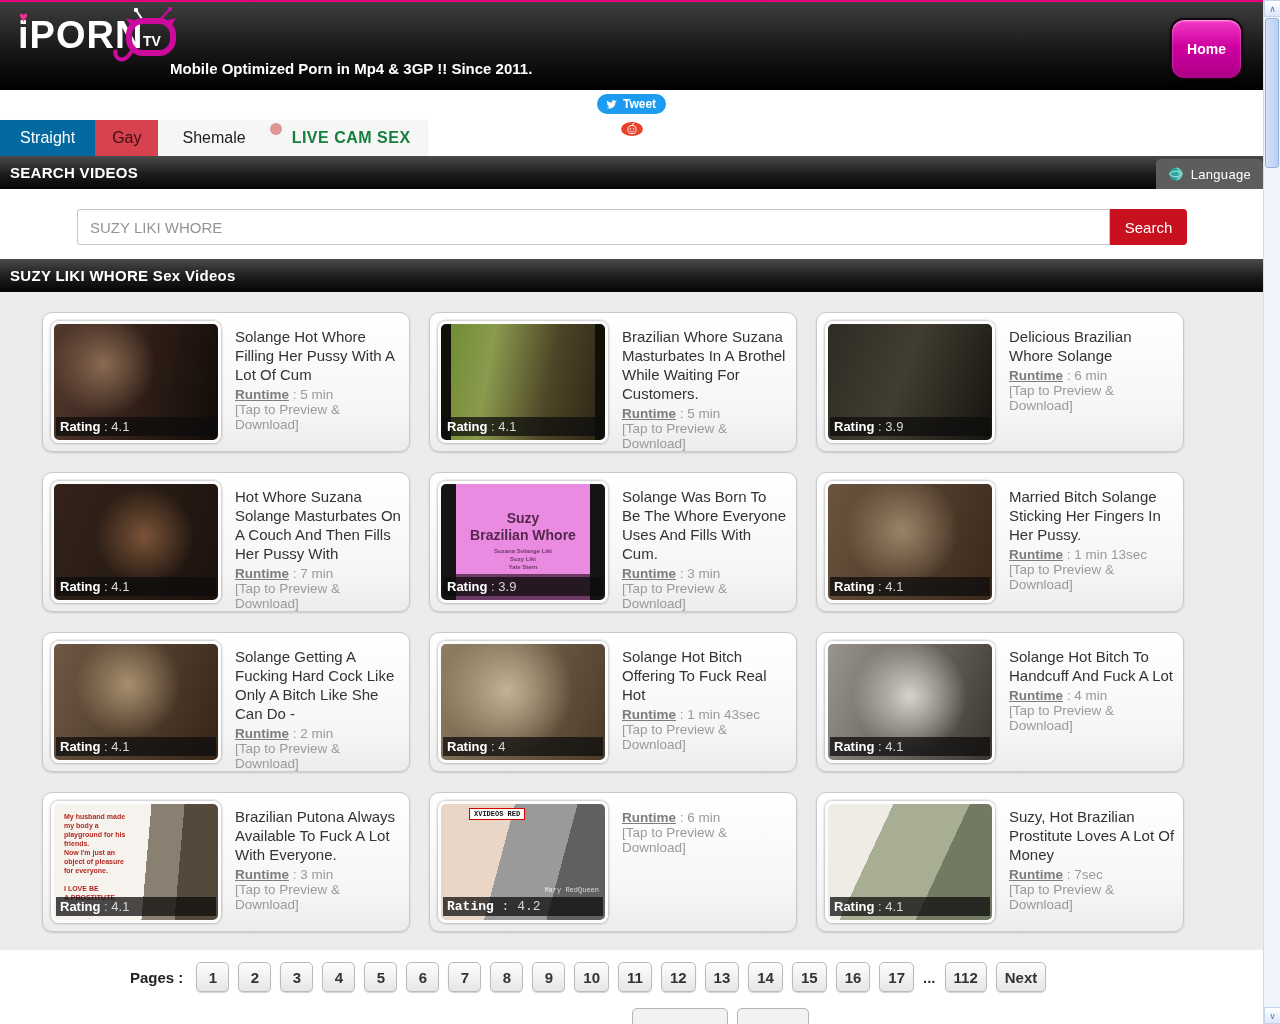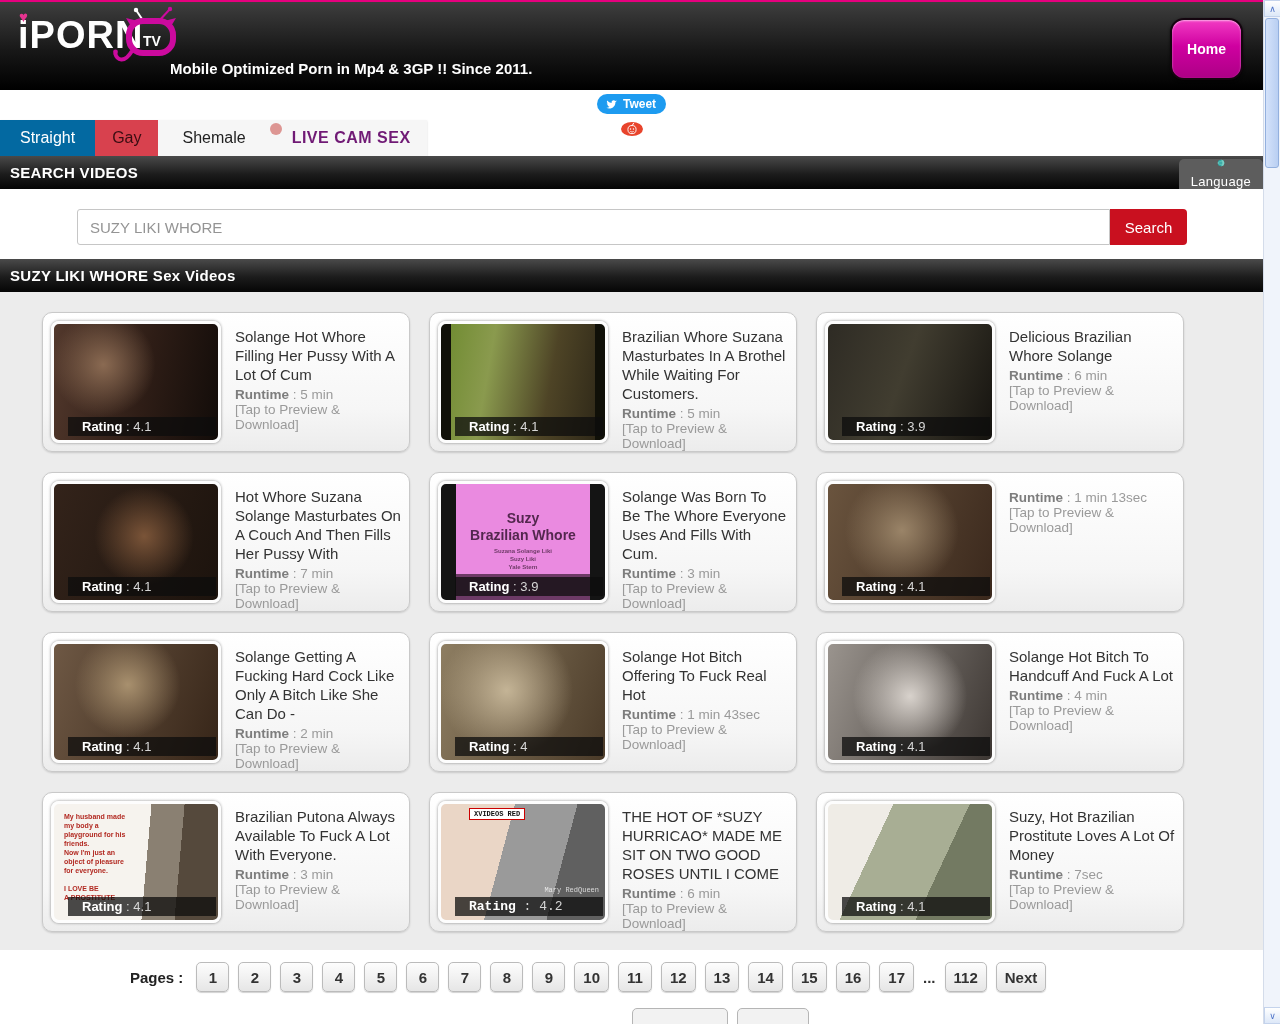--- a/index.html
+++ b/index.html
@@ -24,42 +24,42 @@
   .tweet-btn { display:inline-flex; align-items:center; gap:5px; background:#1d9bf0; color:#fff; font-weight:bold; font-size:12px; border:none; border-radius:11px; padding:3px 10px 3px 8px; cursor:pointer; }
   .reddit-btn { width:22px; height:22px; border-radius:50%; background:#e8442c; border:none; display:inline-flex; align-items:center; justify-content:center; cursor:pointer; }
 
   
   .tabs-row { height:36px; background:#fff; display:flex; }
   .tabs { display:flex; background:#f6f6f6; align-items:stretch; box-shadow:0 1px 2px rgba(0,0,0,.15); }
   .tab { display:flex; align-items:center; font-size:16px; cursor:pointer; padding:0 20px; position:relative; }
   .tab-straight { background:#0369a1; color:#fff; }
   .tab-gay { background:#d8414e; color:#3a0d12; padding:0 17px; }
   .tab-shemale { color:#222; padding:0 24px; }
-  .tab-livecam { color:#701a75; font-weight:bold; letter-spacing:.5px; padding:0 16px 0 22px; }
+  .tab-livecam { color:#15803d; font-weight:bold; letter-spacing:.5px; padding:0 16px 0 22px; }
   .cam-dot { position:absolute; left:0px; top:3px; width:12px; height:12px; border-radius:50%; background:#dd9693; }
 
   
   .bar { height:33px; background:linear-gradient(180deg,#4a4a4a 0%,#1c1c1c 55%,#050505 100%); color:#fff; font-weight:bold; font-size:15px; display:flex; align-items:center; padding-left:10px; position:relative; letter-spacing:.3px; }
-  .lang-box { position:absolute; right:0; top:3px; bottom:0; background:#5d5d5d; border-radius:5px 5px 0 0; display:flex; align-items:center; gap:7px; padding:0 12px; font-weight:normal; font-size:13px; color:#fff; cursor:pointer;flex-direction:column; }
+  .lang-box { position:absolute; right:0; top:3px; bottom:0; background:#5d5d5d; border-radius:5px 5px 0 0; display:flex; align-items:center; gap:7px; padding:0 12px; font-weight:normal; font-size:13px; color:#fff; cursor:pointer; }
 
   
   .search-row { height:70px; background:#fff; position:relative; }
   .search-input { position:absolute; left:77px; top:20px; width:1033px; height:36px; border:1px solid #c6c6c6; border-radius:3px 0 0 3px; font-size:15px; color:#949494; padding:0 12px; outline:none; font-family:"Liberation Sans", sans-serif; }
   .search-btn { position:absolute; left:1110px; top:20px; width:77px; height:36px; background:#c9101f; color:#fff; font-size:15px; border:none; border-radius:0 4px 4px 0; cursor:pointer; font-family:"Liberation Sans", sans-serif; }
 
   
   .grid { background:#ececec; padding:20px 0 0 42px; height:658px; display:flex; flex-wrap:wrap; column-gap:19px; row-gap:20px; align-content:flex-start; }
   .card { width:368px; height:140px; background:linear-gradient(180deg,#ffffff 0%,#f6f6f6 70%,#ececec 100%); border:1px solid #c9c9c9; border-radius:10px; box-shadow:0 1px 2px rgba(0,0,0,.15); display:flex; padding:8px; gap:14px; cursor:pointer; }
   .thumb { width:170px; height:122px; flex-shrink:0; border:3px solid #fdfdfd; border-radius:8px; box-shadow:0 0 3px rgba(0,0,0,.45); position:relative; background:#000; overflow:hidden; }
-  .rating { position:absolute; left:2px; right:2px; bottom:4px; background:rgba(12,12,12,.74); color:#fff; font-weight:bold; font-size:13px; padding:2px 14px;margin-left:12px; }
+  .rating { position:absolute; left:2px; right:2px; bottom:4px; background:rgba(12,12,12,.74); color:#fff; font-weight:bold; font-size:13px; padding:2px 4px; }
   .rating-sep, .rating-value { color:#d6d6d6; font-weight:normal; }
   .card-info { padding-top:6px; width:172px; }
   .card-title { font-size:15px; line-height:19px; color:#333; }
   .card-runtime { margin-top:3px; font-size:13.5px; color:#9a9a9a; }
-  .rt-label { font-weight:bold; color:#7d7d7d; }
+  .rt-label { font-weight:bold; color:#7d7d7d;text-decoration:underline; }
   .card-tap { margin-top:0; font-size:13.5px; color:#9a9a9a; }
 
   
   .thumb-badge, .thumb-title, .thumb-sub, .thumb-watermark { display:none; }
   .thumb-badge:not(:empty) { display:block; position:absolute; top:4px; left:28px; background:#fff; color:#111; font-size:7px; font-weight:bold; padding:1px 4px; border:1px solid #c00; }
   .thumb-watermark:not(:empty) { display:block; position:absolute; bottom:26px; right:6px; font-size:7px; color:rgba(255,255,255,.75); }
   .thumb-pink .thumb-title:not(:empty) { display:block; margin-top:26px; text-align:center; font-size:14px; font-weight:bold; color:#53274e; white-space:pre-line; line-height:17px; }
   .thumb-pink .thumb-sub:not(:empty) { display:block; margin-top:3px; text-align:center; font-size:6px; font-weight:bold; color:#6e3a67; white-space:pre-line; line-height:8px; }
   .thumb-note .thumb-sub:not(:empty) { display:block; margin:8px 0 0 10px; width:88px; font-size:7px; font-weight:bold; color:#b22a22; white-space:pre-line; line-height:9px; }
 
@@ -251,20 +251,21 @@
         </div>
 
         <div class="card">
           <div class="thumb" style="background: radial-gradient(circle at 45% 40%, rgb(154, 132, 104) 0px, rgba(0, 0, 0, 0) 50%), linear-gradient(110deg, rgb(106, 84, 62) 0%, rgb(58, 40, 28) 100%);">
 
             <div class="rating">
               <span class="rating-label">Rating</span><span class="rating-sep"> : </span><span class="rating-value">4.1</span>
             </div>
           </div>
           <div class="card-info">
+            <div class="card-title">Married Bitch Solange Sticking Her Fingers In Her Pussy.</div>
             <div class="card-runtime">
               <span class="rt-label">Runtime</span><span> : </span><span class="rt-value">1 min 13sec</span>
             </div>
             <div class="card-tap">[Tap to Preview &amp; Download]</div>
           </div>
         </div>
 
         <div class="card">
           <div class="thumb" style="background: radial-gradient(circle at 45% 35%, rgb(168, 144, 110) 0px, rgba(0, 0, 0, 0) 45%), linear-gradient(110deg, rgb(110, 88, 68) 0%, rgb(54, 37, 24) 100%);">
 
@@ -343,21 +344,20 @@
         <div class="card">
           <div class="thumb" style="background: linear-gradient(105deg, rgb(234, 214, 198) 0px, rgb(234, 214, 198) 38%, rgb(154, 154, 154) 38%, rgb(154, 154, 154) 70%, rgb(96, 96, 96) 70%, rgb(96, 96, 96) 100%); font-family: Liberation Mono, monospace;">
             <div class="thumb-badge">XVIDEOS RED</div>
 
             <div class="thumb-watermark">Mary RedQueen</div>
             <div class="rating">
               <span class="rating-label">Rating</span><span class="rating-sep"> : </span><span class="rating-value">4.2</span>
             </div>
           </div>
           <div class="card-info">
-            <div class="card-title">THE HOT OF *SUZY HURRICAO* MADE ME SIT ON TWO GOOD ROSES UNTIL I COME</div>
             <div class="card-runtime">
               <span class="rt-label">Runtime</span><span> : </span><span class="rt-value">6 min</span>
             </div>
             <div class="card-tap">[Tap to Preview &amp; Download]</div>
           </div>
         </div>
 
         <div class="card">
           <div class="thumb" style="background: linear-gradient(115deg, rgb(239, 236, 230) 0px, rgb(239, 236, 230) 30%, rgb(168, 174, 148) 30%, rgb(168, 174, 148) 65%, rgb(115, 122, 98) 65%, rgb(115, 122, 98) 100%);">
 

